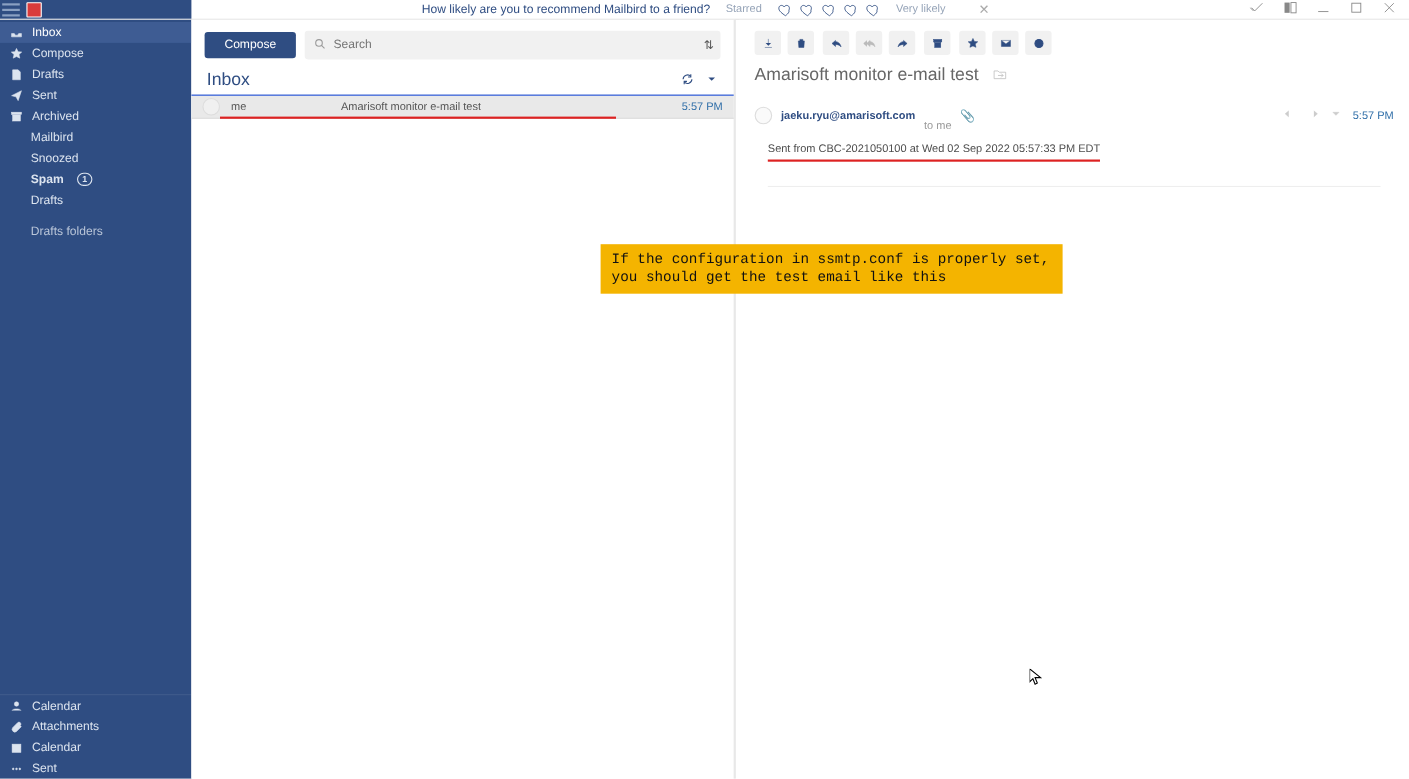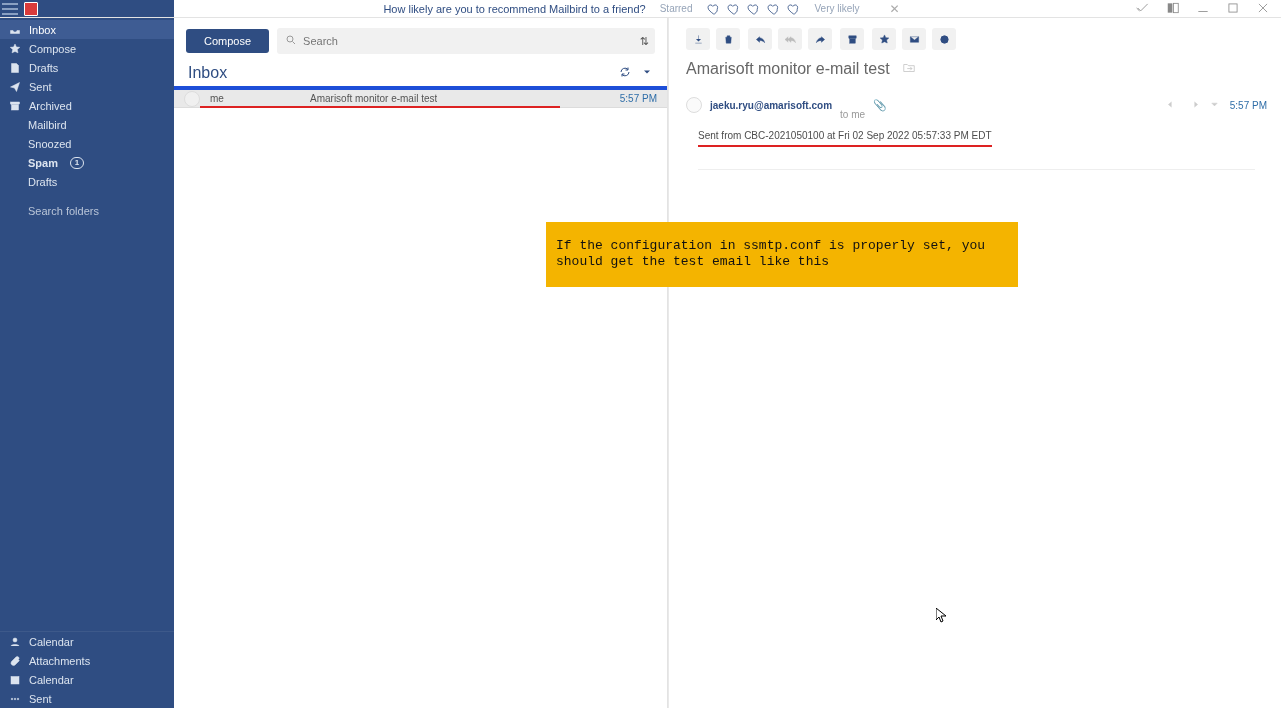--- a/index.html
+++ b/index.html
@@ -43,21 +43,21 @@
   .listcol .toolbar { display:flex; align-items:center; padding:10px 12px 0 12px; gap:8px; }
   .compose { background:#2f4d82; color:#fff; font-size:11px; padding:6px 18px; border-radius:3px; cursor:pointer; border:none; }
   .searchwrap { flex:1; display:flex; align-items:center; background:#f1f1f1; border-radius:3px; height:26px; padding:0 8px; gap:6px; color:#9a9a9a; font-size:11px; position:relative; }
   .searchwrap input { flex:1; border:none; background:transparent; outline:none; font-size:11px; color:#555; }
   .searchwrap .sort { position:absolute; right:6px; top:50%; transform:translateY(-50%); color:#555; font-size:11px;}
   .listheader { display:flex; align-items:center; justify-content:space-between; padding:10px 14px 4px 14px; }
   .listheader h2 { font-size:16px; font-weight:500; color:#2f4d82; }
   .listheader .hicons { display:flex; gap:10px; align-items:center; }
   .listheader .hicons svg { width:12px; height:12px; }
 
-  .msgrow { display:flex; align-items:center; justify-content:space-between; height:22px; background:#e9e9e9; border-top:4px solid #1d4ed8; border-bottom:1px solid #dcdcdc; padding:0 10px; cursor:pointer; position:relative; }
+  .msgrow { display:flex; align-items:center; justify-content:space-between; height:22px; background:#e9e9e9; border-top:1px solid #1d4ed8; border-bottom:1px solid #dcdcdc; padding:0 10px; cursor:pointer; position:relative; }
   .msgrow .left { display:flex; align-items:center; gap:10px; min-width:0; }
   .avatar { width:16px; height:16px; border-radius:50%; background:#f0f0f0; border:1px solid #ddd; flex:none; }
   .from { font-size:10px; color:#555; width:90px; }
   .subj { font-size:10px; color:#555; white-space:nowrap; overflow:hidden; text-overflow:ellipsis; }
   .msgtime { font-size:10px; color:#2f6ea8; }
   .redline { position:absolute; left:26px; bottom:-1px; height:2px; width:360px; background:#d22; }
 
   
   .readcol { flex:1; background:#fff; display:flex; flex-direction:column; }
   .readsep { width:4px; background:transparent; border-left:1px solid #e9e9e9; }
@@ -79,21 +79,21 @@
   .read-meta .mr { display:flex; align-items:center; gap:10px; color:#bbb; }
   .read-meta .mr .time { color:#2f6ea8; }
   .read-meta .mr svg { width:11px; height:11px; stroke:#ccc; fill:#ccc; }
   .attach-ic { color:#ccc; font-size:11px; }
 
   .read-body { padding:10px 26px; font-size:10px; color:#4d4d4d; position:relative; }
   .bodyline { display:inline-block; border-bottom:2px solid #d22; padding-bottom:4px; }
   .bodysep  { border-top:1px solid #eee; margin:22px 0 0 0; }
 
   
-  .note { position:absolute; left:546px; top:222px; width:472px; background:#f4b400; color:#111; font-family: Consolas, "Courier New", monospace; font-size:13px; padding:16px 10px; line-height:1.25; }
+  .note { position:absolute; left:546px; top:222px; width:420px; background:#f4b400; color:#111; font-family: Consolas, "Courier New", monospace; font-size:13px; padding:6px 10px; line-height:1.25; }
 
   
   .cursor { position:absolute; left:936px; top:608px; pointer-events:none; }
   .cursor svg { width:12px; height:16px; }
 
 </style>
 </head>
 <body>
 
 <div class="topbar">
@@ -205,21 +205,21 @@
       </div>
       <div class="sideitem subitem" style="font-weight:600">
         <span>Spam</span>
         <span class="badge">1</span>
       </div>
       <div class="sideitem subitem">
         <span>Drafts</span>
       </div>
 
       <div class="sideitem subitem" style="margin-top:10px;color:#b9c5d8">
-        <span>Search folders</span>
+        <span>Drafts folders</span>
       </div>
     </div>
 
     <div class="sidefoot">
       <div class="sideitem">
         <span class="icon">
             <svg viewBox="0 0 24 24">
               <circle cx="12" cy="8" r="4"></circle>
               <path d="M4 20c0-4 16-4 16 0"></path>
             </svg>
@@ -376,21 +376,21 @@
               <path d="M14 6l7 6-7 6"></path>
             </svg></span>
         <span><svg viewBox="0 0 24 24" fill="#ccc">
               <path d="M6 9l6 6 6-6z"></path>
             </svg></span>
         <span class="time">5:57 PM</span>
       </div>
     </div>
 
     <div class="read-body">
-      <span class="bodyline">Sent from CBC-2021050100 at Fri 02 Sep 2022 05:57:33 PM EDT</span>
+      <span class="bodyline">Sent from CBC-2021050100 at Wed 02 Sep 2022 05:57:33 PM EDT</span>
       <div class="bodysep"></div>
     </div>
   </div>
 
 </div>
 
 <div class="note">If the configuration in ssmtp.conf is properly set, you should get the test email like this</div>
 
 <div class="cursor">
   <svg viewBox="0 0 12 16">

